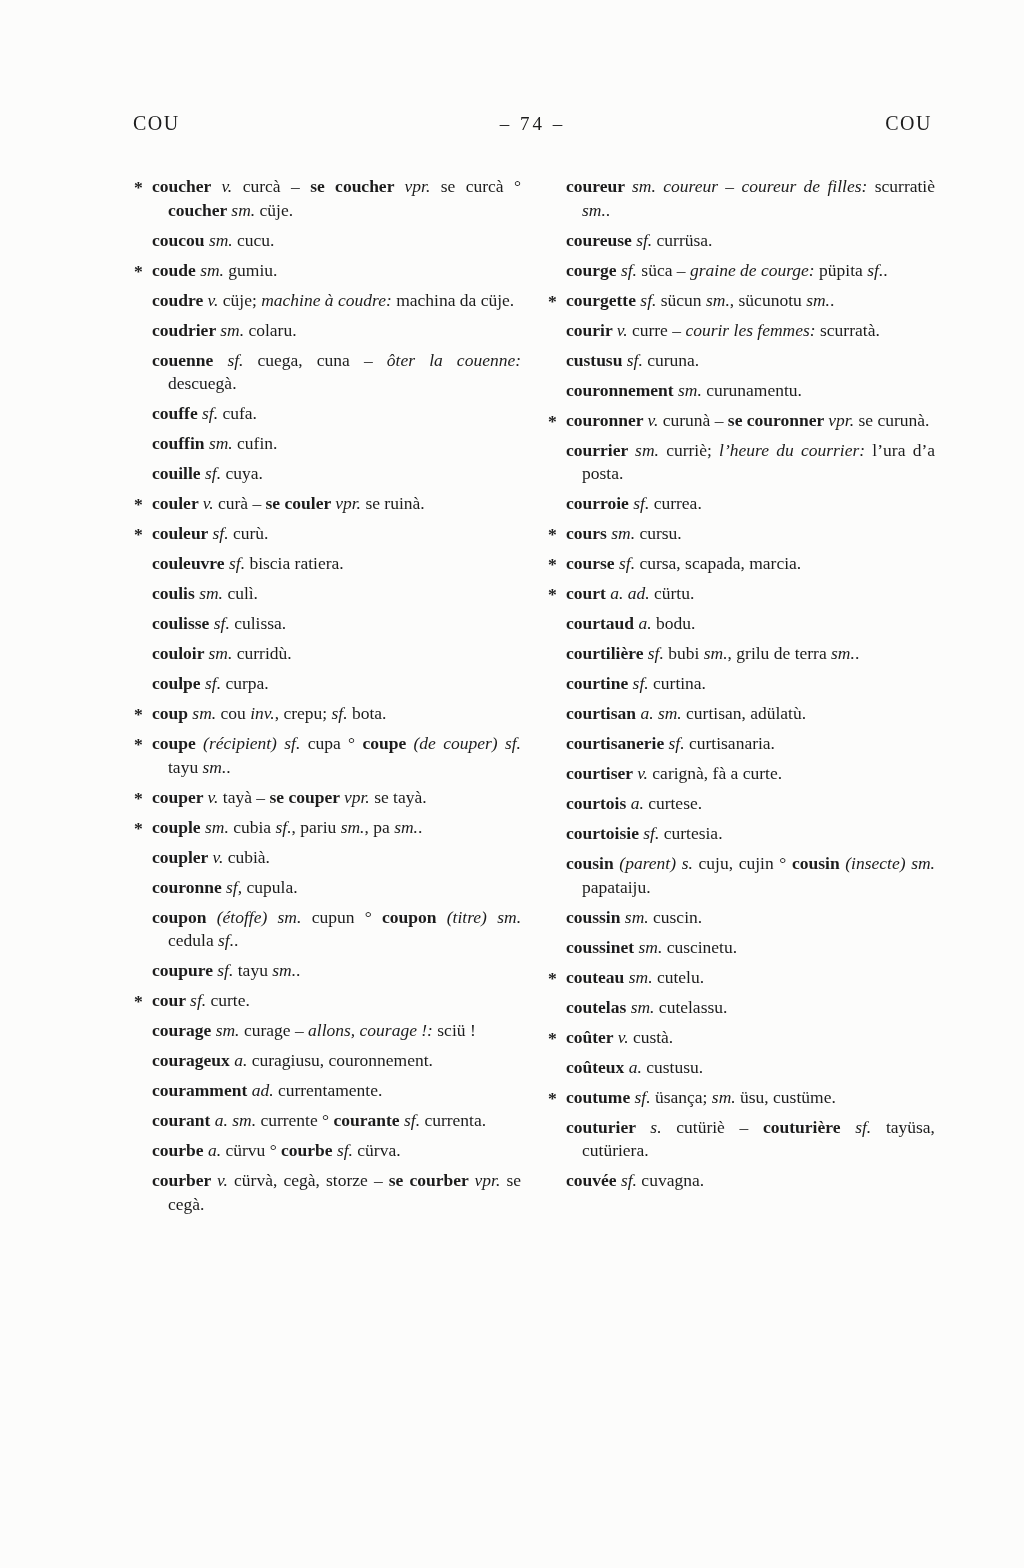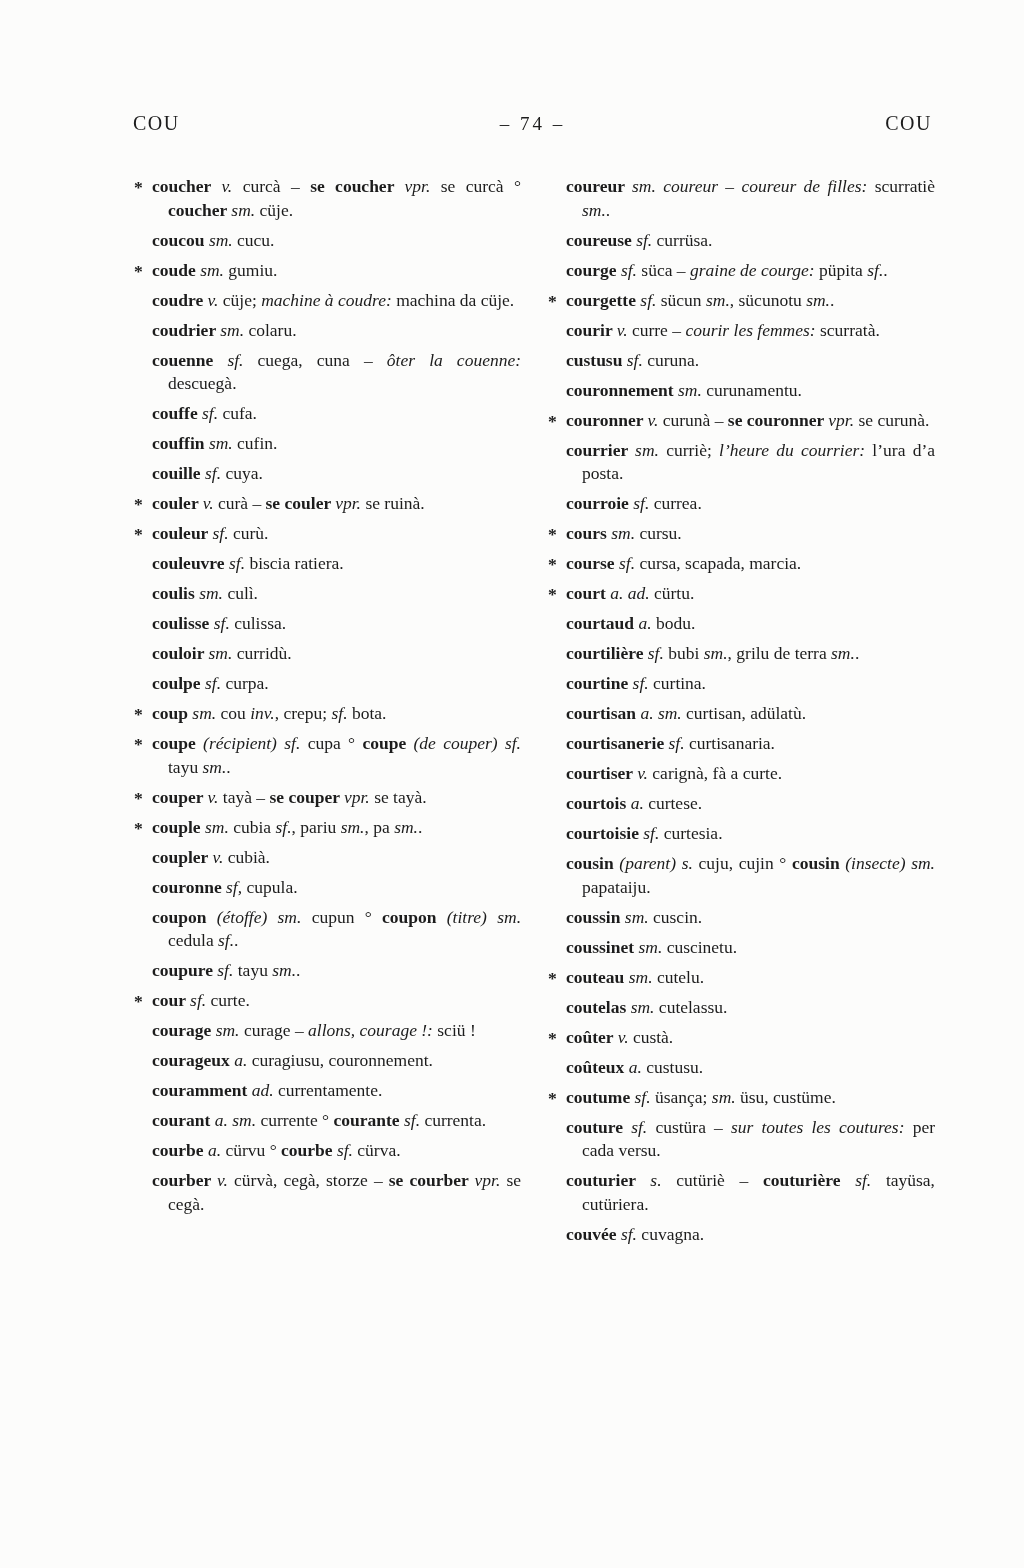--- a/index.html
+++ b/index.html
@@ -122,17 +122,16 @@
       <div class="entry"><span class="b">courtois </span><span class="i">a. </span><span class="r">curtese.</span></div>
       <div class="entry"><span class="b">courtoisie </span><span class="i">sf. </span><span class="r">curtesia.</span></div>
       <div class="entry"><span class="b">cousin </span><span class="i">(parent) s. </span><span class="r">cuju, cujin ° </span><span class="b">cousin </span><span class="i">(insecte) sm. </span><span class="r">papataiju.</span></div>
       <div class="entry"><span class="b">coussin </span><span class="i">sm. </span><span class="r">cuscin.</span></div>
       <div class="entry"><span class="b">coussinet </span><span class="i">sm. </span><span class="r">cuscinetu.</span></div>
       <div class="entry"><span class="star">*</span><span class="b">couteau </span><span class="i">sm. </span><span class="r">cutelu.</span></div>
       <div class="entry"><span class="b">coutelas </span><span class="i">sm. </span><span class="r">cutelassu.</span></div>
       <div class="entry"><span class="star">*</span><span class="b">coûter </span><span class="i">v. </span><span class="r">custà.</span></div>
       <div class="entry"><span class="b">coûteux </span><span class="i">a. </span><span class="r">custusu.</span></div>
       <div class="entry"><span class="star">*</span><span class="b">coutume </span><span class="i">sf. </span><span class="r">üsança; </span><span class="i">sm. </span><span class="r">üsu, custüme.</span></div>
-      <div class="entry"><span class="b">couture </span><span class="i">sf. </span><span class="r">custüra – </span><span class="i">sur toutes les coutures: </span><span class="r">per cada versu.</span></div>
       <div class="entry"><span class="b">couturier </span><span class="i">s. </span><span class="r">cutüriè – </span><span class="b">couturière </span><span class="i">sf. </span><span class="r">tayüsa, cutüriera.</span></div>
       <div class="entry"><span class="b">couvée </span><span class="i">sf. </span><span class="r">cuvagna.</span></div>
     </div>
 </main>
 
 </body></html>

